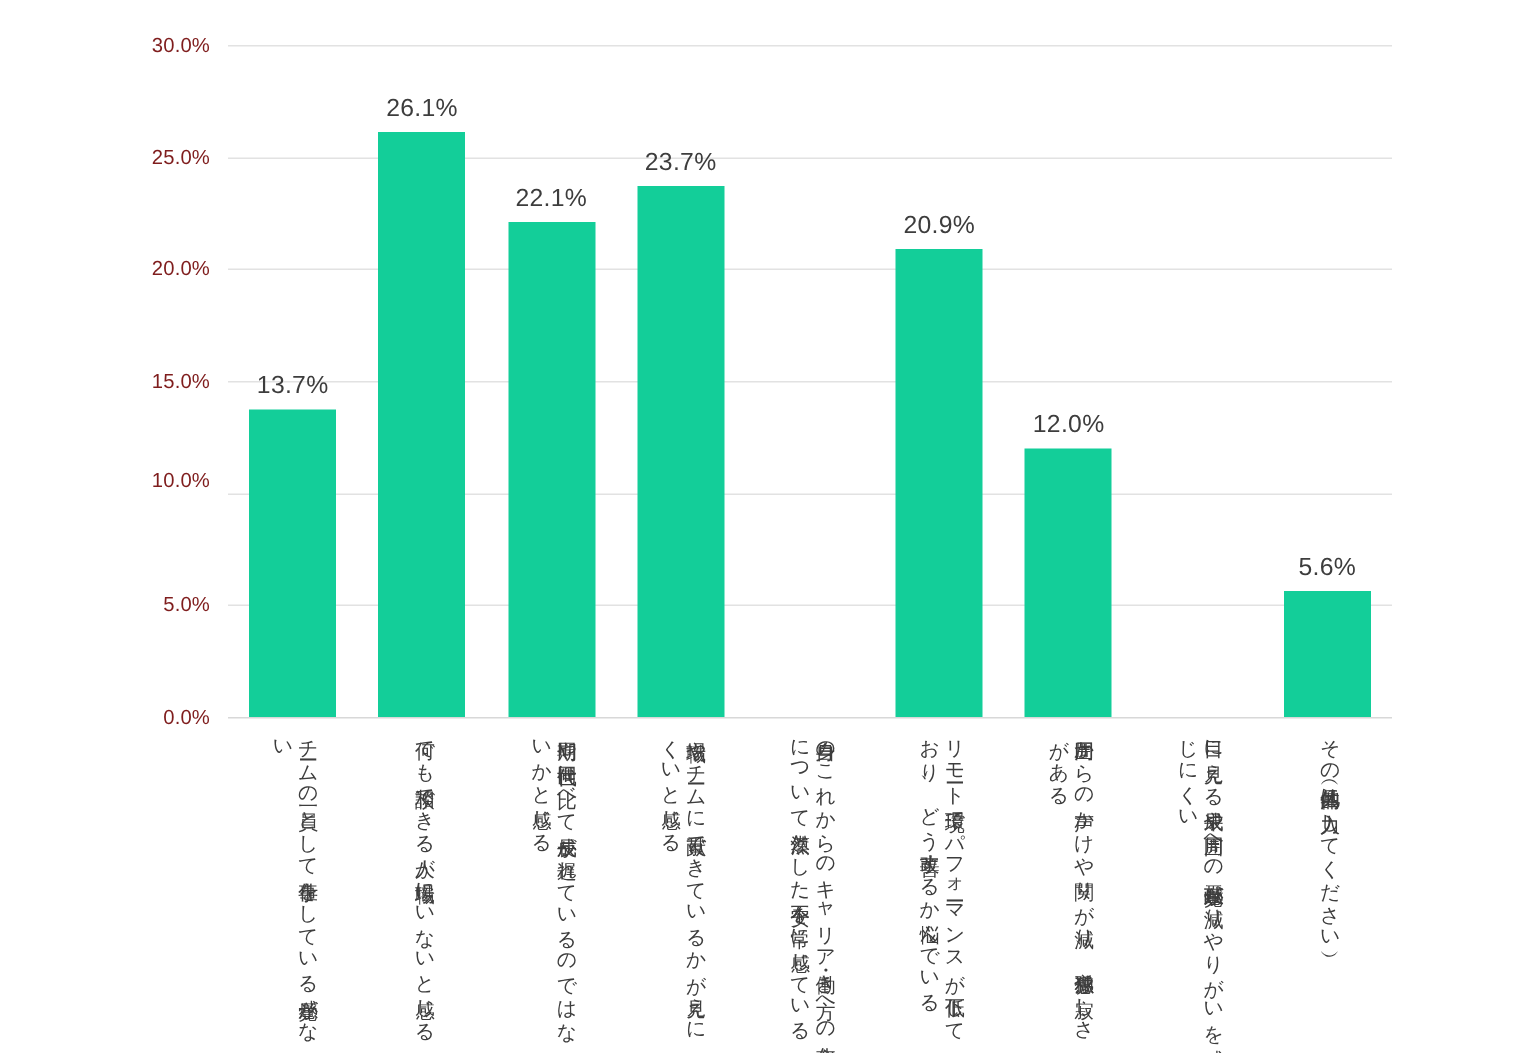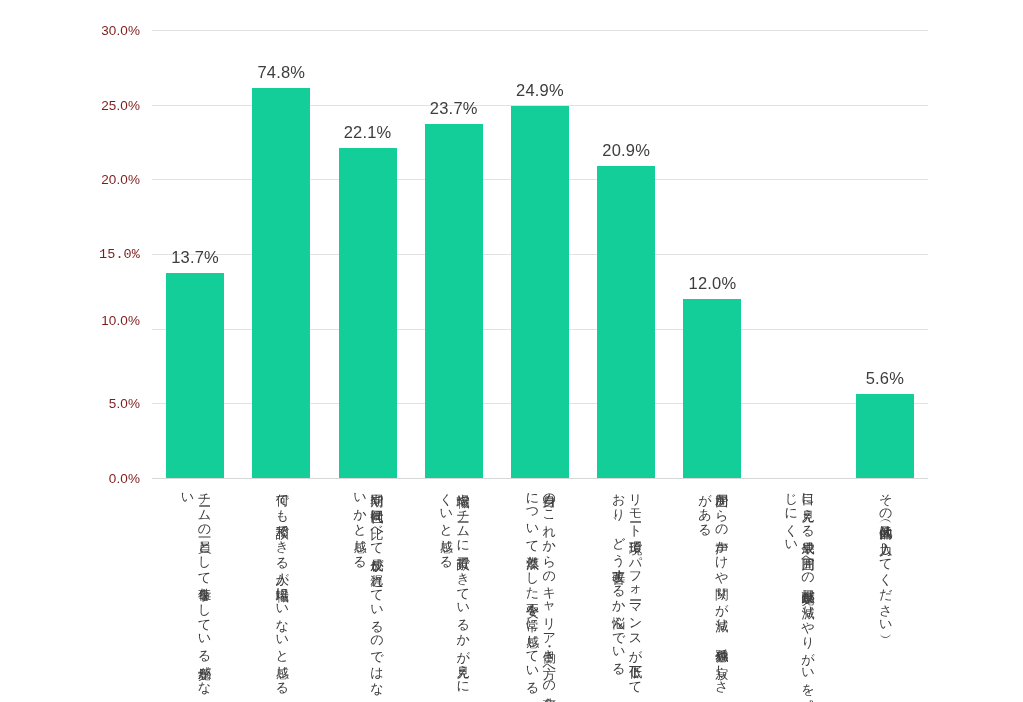--- a/index.html
+++ b/index.html
@@ -119,21 +119,21 @@
 </head>
 <body>
 
 <div id="chart-root">
 
   <div class="ytick-wrap" style="top:30px;">
     <div id="yticks">
         <div class="ytick-label" style="top: 448px;">0.0%</div>
         <div class="ytick-label" style="top: 373.333px;">5.0%</div>
         <div class="ytick-label" style="top: 290px;">10.0%</div>
-        <div class="ytick-label" style="top: 224px; font-family: Liberation Mono, monospace;">15.0%</div>
+        <div class="ytick-label" style="top: 224px;">15.0%</div>
         <div class="ytick-label" style="top: 149.333px;">20.0%</div>
         <div class="ytick-label" style="top: 74.6667px;">25.0%</div>
         <div class="ytick-label" style="top: 0px;">30.0%</div>
       </div>
   </div>
 
   <div class="plot-area">
     <div id="gridlines">
         <div class="gridline baseline" style="top: 448px;"></div>
         <div class="gridline" style="top: 373.333px;"></div>
@@ -143,34 +143,30 @@
         <div class="gridline" style="top: 74.6667px;"></div>
         <div class="gridline" style="top: 0px;"></div>
       </div>
     <div class="bars" id="bars">
         <div class="bar-slot" style="left: 0px; width: 86.2222px;">
           <div class="bar" title="チームの一員として仕事をしている感覚がない 13.7%" style="height: 204.587px; background: rgb(19, 206, 153);"></div>
           <div class="bar-value" style="bottom: 210.587px; margin-top: 18px;">13.7%</div>
         </div>
         <div class="bar-slot" style="left: 86.2222px; width: 86.2222px;">
           <div class="bar" title="何でも相談できる人が職場にいないと感じる 26.1%" style="height: 389.76px; background: rgb(19, 206, 153);"></div>
-          <div class="bar-value" style="bottom: 395.76px;">74.8%</div>
+          <div class="bar-value" style="bottom: 395.76px;">26.1%</div>
         </div>
         <div class="bar-slot" style="left: 172.444px; width: 86.2222px;">
           <div class="bar" title="同期や同世代に比べて成長が遅れているのではないかと感じる 22.1%" style="height: 330.027px; background: rgb(19, 206, 153);"></div>
           <div class="bar-value" style="bottom: 336.027px;">22.1%</div>
         </div>
         <div class="bar-slot" style="left: 258.667px; width: 86.2222px;">
           <div class="bar" title="職場やチームに貢献できているかが見えにくいと感じる 23.7%" style="height: 353.92px; background: rgb(19, 206, 153);"></div>
           <div class="bar-value" style="bottom: 359.92px;">23.7%</div>
         </div>
-        <div class="bar-slot" style="left: 344.889px; width: 86.2222px;">
-          <div class="bar" title="自身のこれからのキャリア・働き方への変化について漠然とした不安を常に感じている 24.9%" style="height: 371.84px; background: rgb(19, 206, 153);"></div>
-          <div class="bar-value" style="bottom: 377.84px;">24.9%</div>
-        </div>
         <div class="bar-slot" style="left: 431.111px; width: 86.2222px;">
           <div class="bar" title="リモート環境でパフォーマンスが低下しており、どう改善するか悩んでいる 20.9%" style="height: 312.107px; background: rgb(19, 206, 153);"></div>
           <div class="bar-value" style="bottom: 318.107px;">20.9%</div>
         </div>
         <div class="bar-slot" style="left: 517.333px; width: 86.2222px;">
           <div class="bar" title="周囲からの声かけや関りが減り、孤独感や寂しさがある 12.0%" style="height: 179.2px; background: rgb(19, 206, 153);"></div>
           <div class="bar-value" style="bottom: 185.2px;">12.0%</div>
         </div>
         <div class="bar-slot" style="left: 689.778px; width: 86.2222px;">
           <div class="bar" title="その他（具体的に入力してください） 5.6%" style="height: 83.6267px; background: rgb(19, 206, 153);"></div>

